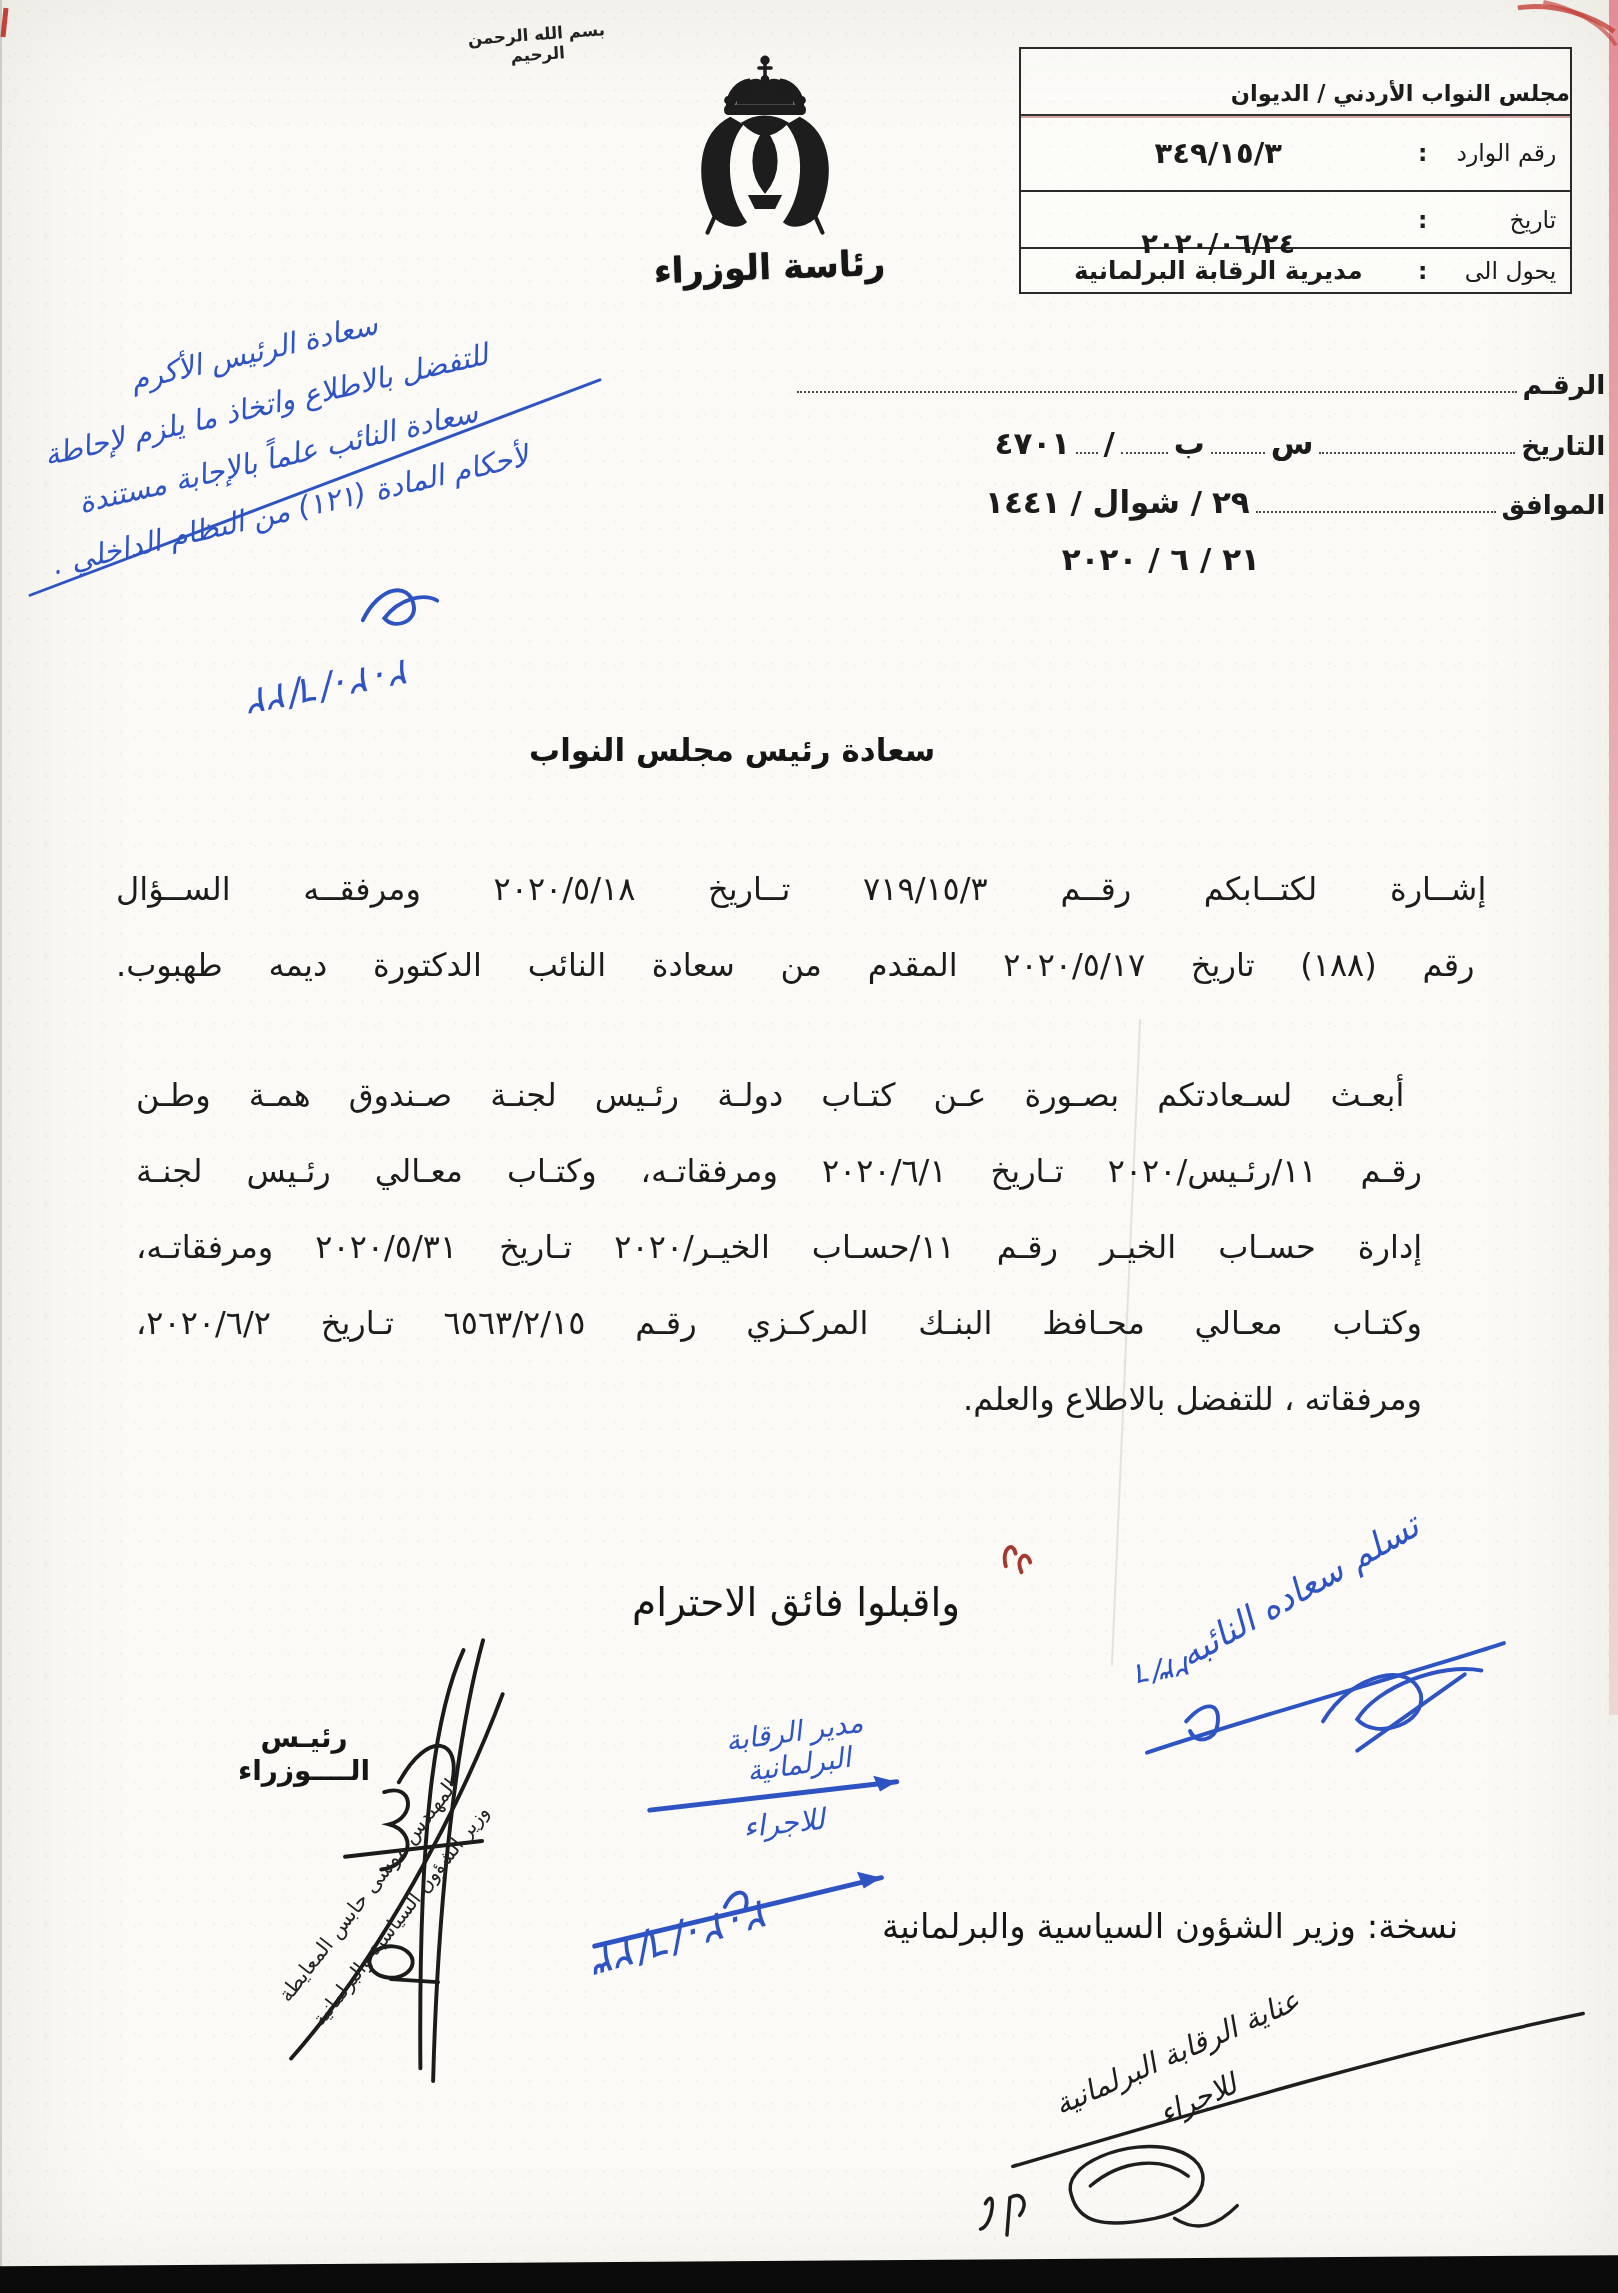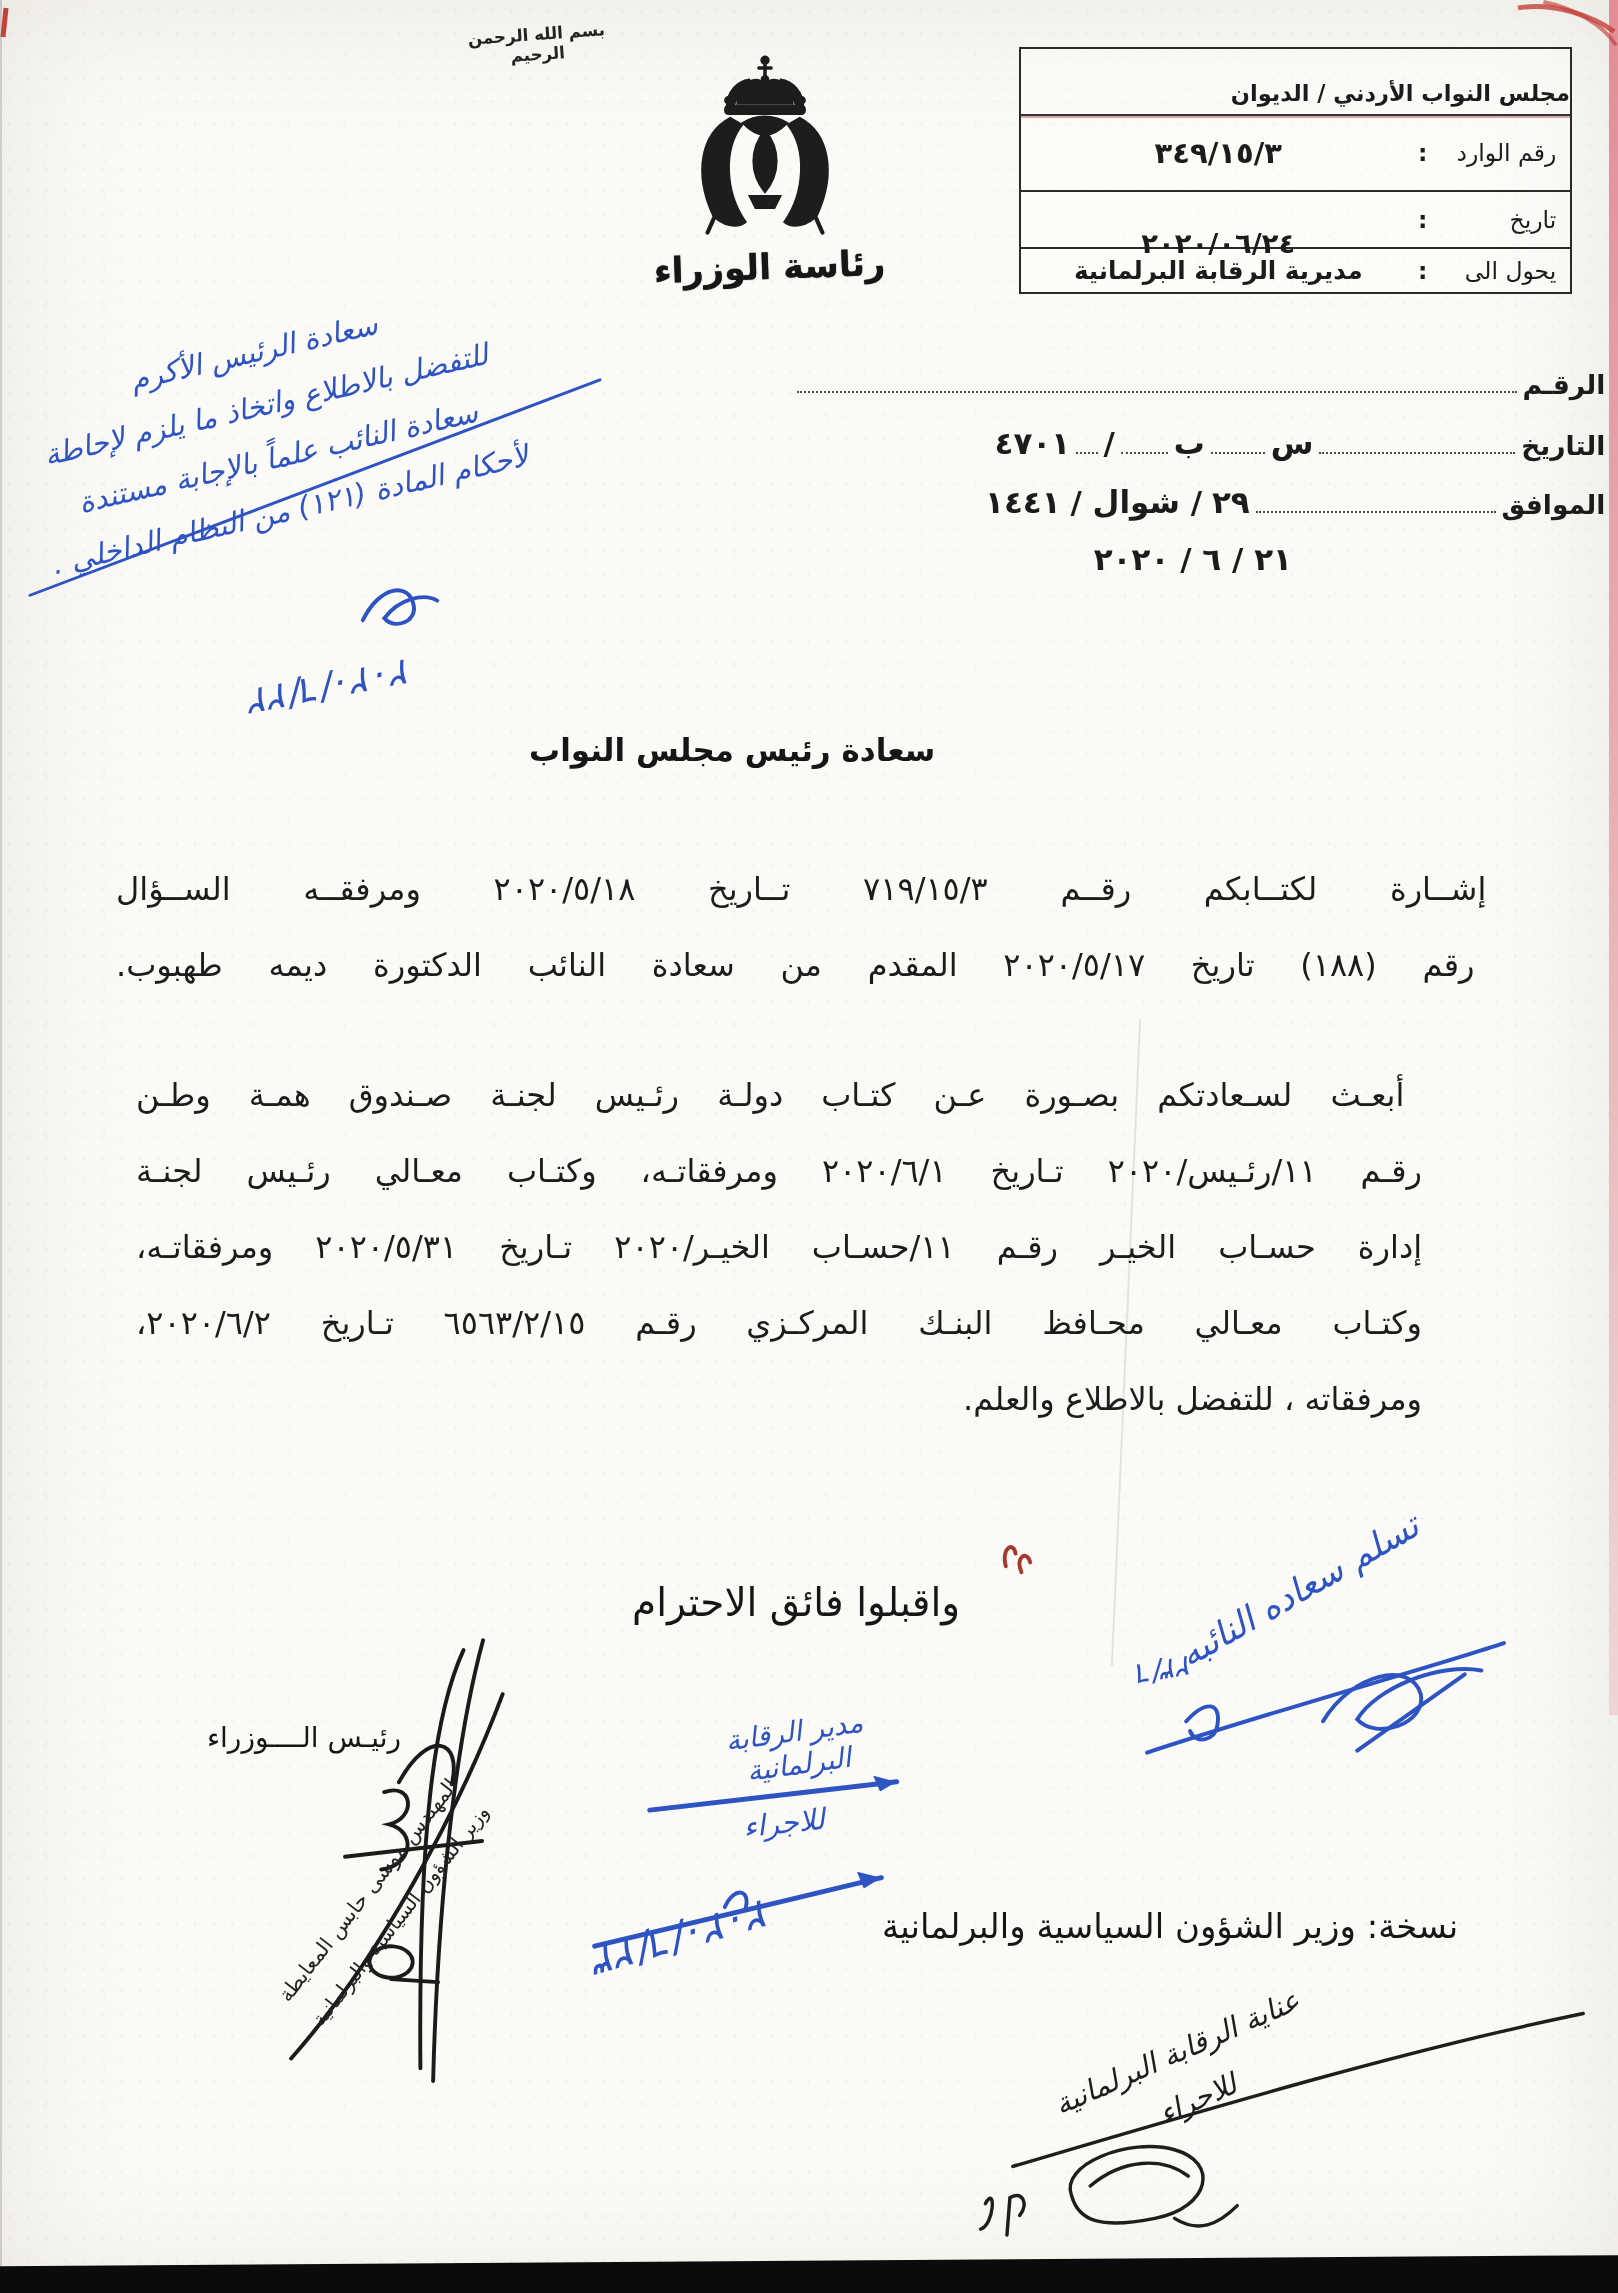--- a/index.html
+++ b/index.html
@@ -35,21 +35,21 @@
   
   .refrow{display:flex;align-items:flex-end;font-size:26.5px;}
   .dots{border-bottom:2.5px dotted #4a4a4a;align-self:flex-end;margin:0 5.9px 6.9px 5.9px;height:1px;}
   .refval{font-size:31px;font-weight:bold;padding-bottom:0;}
   
   .salutation{left:529px;top:692px;font-size:31px;font-weight:bold;letter-spacing:0.5px;margin-top:40px;}
   .para{line-height:76px;font-size:32px;text-align:justify;}
   .para .jl{text-align:justify;text-align-last:justify;}
   .para .rl{text-align:right;text-align-last:right;}
   .closing{left:632px;top:1580px;font-size:39px;}
-  .pmtitle{left:201px;top:1721px;width:206px;font-size:28px;font-weight:normal;text-align:center;}
+  .pmtitle{left:201px;top:1721px;width:206px;font-size:28px;font-weight:bold;text-align:center;}
   .ministerstamp{left:218px;top:1862px;width:333px;transform:rotate(-52deg);
     text-align:center;line-height:41px;color:#242424;}
   .ministerstamp .l1{font-size:20.6px;}
   .ministerstamp .l2{font-size:19.6px;}
   .copyline{left:882px;top:1906px;font-size:34px;}
   
   .hand{color:#2e53c3;font-style:italic;}
   .routing{left:-4.9px;top:323px;width:554px;transform:rotate(-13deg);
     text-align:center;line-height:54px;font-size:29px;}
   .routingdate{left:201px;top:665px;width:260px;font-size:37px;transform:rotate(169deg);text-align:center;}
@@ -148,21 +148,21 @@
     <span class="dots" style="width:21.6px;"></span>
     <span class="refval">٤٧٠١</span>
   </div>
   <div class="abs refrow" style="right:12.7px;top:484px;">
     <span class="b">الموافق</span>
     <span class="dots" style="width:240px;"></span>
     <span class="refval">٢٩</span>
     <span class="refval" style="margin:0 9.8px;">/ شوال /</span>
     <span class="refval">١٤٤١</span>
   </div>
-  <div class="abs refval" style="right:326px;top:541px;">٢١ / ٦ / ٢٠٢٠</div>
+  <div class="abs refval" style="right:358px;top:541px;">٢١ / ٦ / ٢٠٢٠</div>
 
   <div class="abs hand routing">
     <div>سعادة الرئيس الأكرم</div>
     <div>للتفضل بالاطلاع واتخاذ ما يلزم لإحاطة</div>
     <div>سعادة النائب علماً بالإجابة مستندة</div>
     <div>لأحكام المادة (١٢١) من النظام الداخلي .</div>
   </div>
   <svg class="abs" style="left:19.6px;top:372px;width:588px;height:235px;" viewBox="0 0 600 240" width="588" height="235">
     <path d="M10,228 L592,8" stroke="#2e53c3" stroke-width="3" fill="none" stroke-linecap="round"></path>
   </svg>

